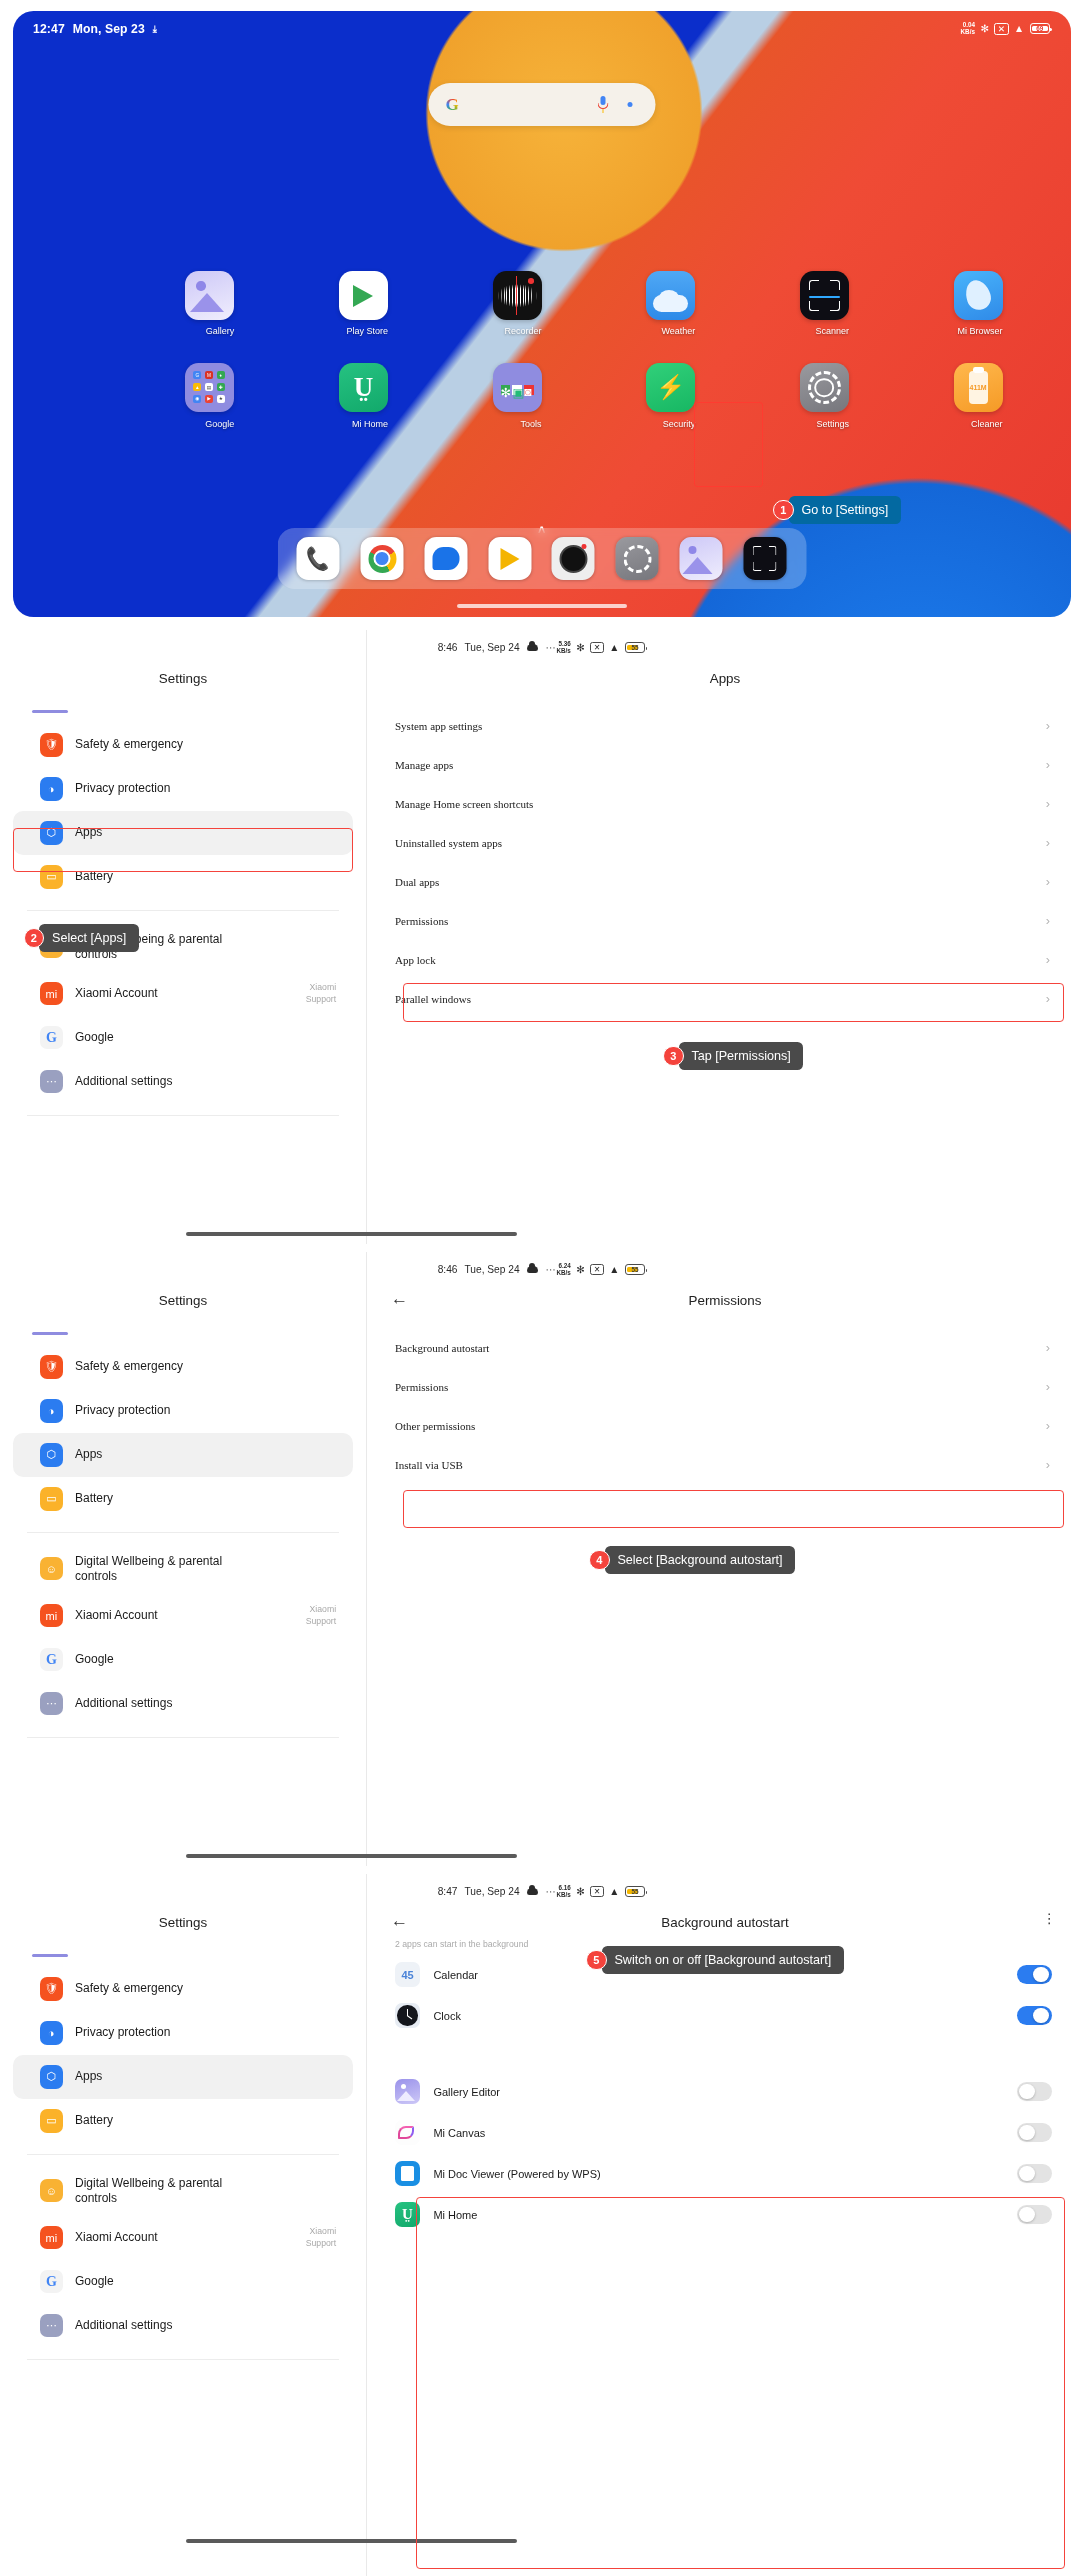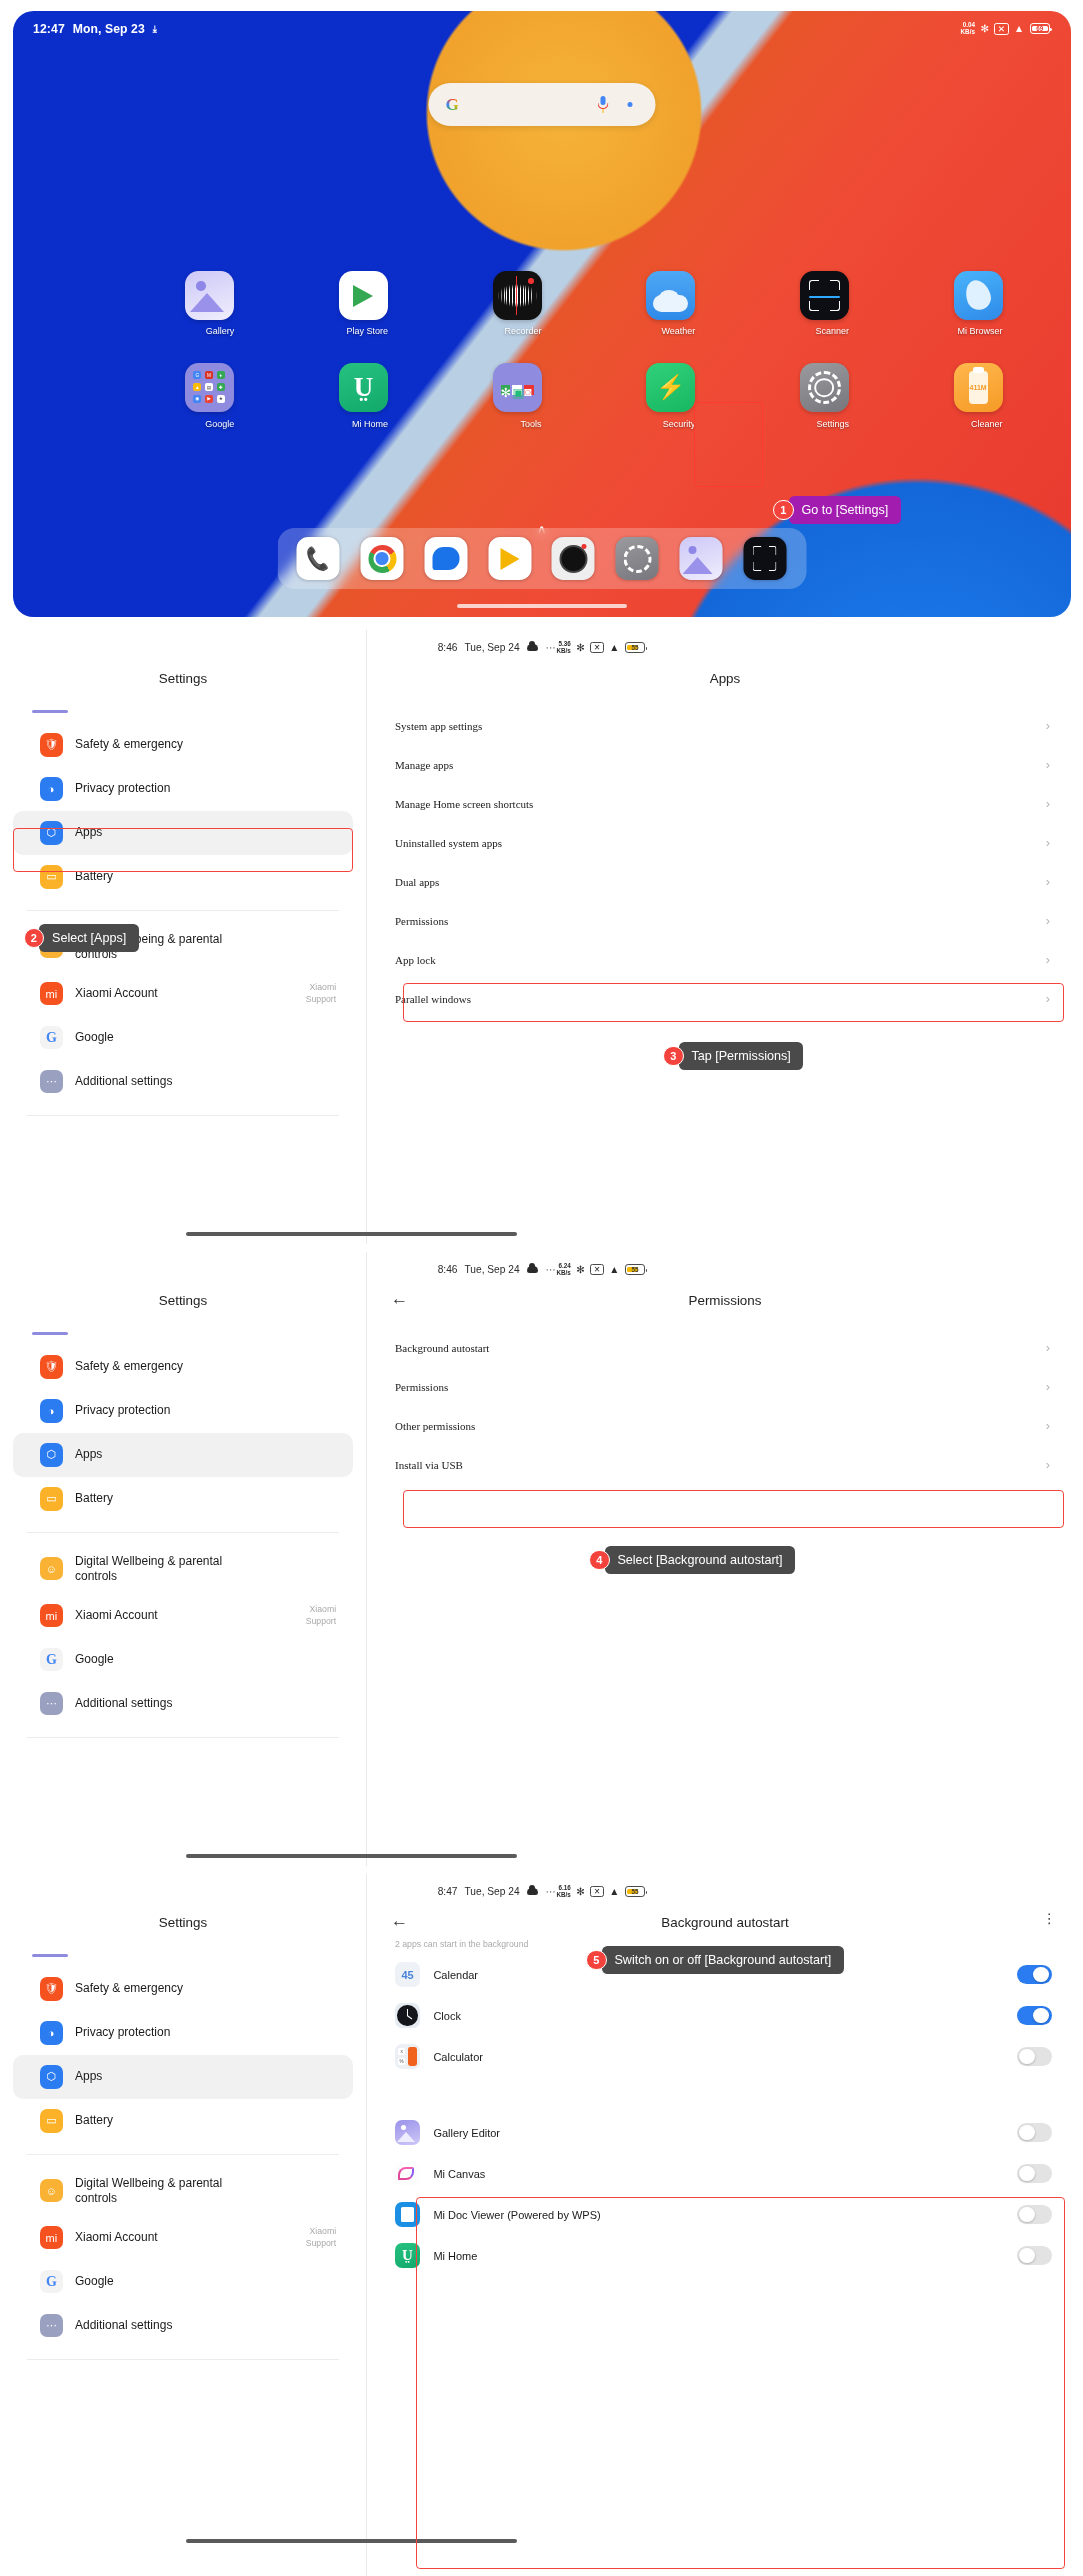--- a/index.html
+++ b/index.html
@@ -188,21 +188,21 @@
   .chev { margin-left:auto; color:#b5b5b5; font-size:12.6px; font-weight:300; }
 
   
   .outline { position:absolute; border:1.7px solid #f4433c; border-radius:3.9px; pointer-events:none; }
   .callout { position:absolute; display:flex; align-items:center; z-index:30; }
   .cnum { width:20.5px; height:20.5px; border-radius:50%; background:#f4433c; color:#fff;
     font-size:11px; font-weight:700; display:flex; align-items:center; justify-content:center;
     border:1.6px solid #fff; z-index:2; }
   .ctip { background:#4a4a4a; color:#fff; font-size:12.6px; padding:7px 12.6px; border-radius:5.5px;
     margin-left:-4.7px; white-space:nowrap; }
-  .ctip.dark { background:#a21caf; }
+  .ctip.dark { background:#0369a1; }
 
   .p-home-ind { position:absolute; left:186px; bottom:7.9px; width:331px; height:3.9px; background:#5a5a5a; border-radius:2.4px; }
 
   
   .tg { margin-left:auto; width:35px; height:19.7px; border-radius:11px; position:relative; flex:none; }
   .tg.on { background:#2b7cf0; }
   .tg.off { background:#e3e3e3; }
   .tg .knob { position:absolute; top:2px; width:15.7px; height:15.7px; border-radius:50%; background:#fff; box-shadow:0 0.8px 2.4px rgba(0,0,0,.25); }
   .tg.on .knob { right:2.4px; }
   .tg.off .knob { left:2.4px; }
@@ -714,31 +714,20 @@
         <span class="appic ai-clock">
             <span class="face"></span>
           </span>
         <span class="aname">Clock</span>
         <span class="tg on">
             <span class="knob"></span>
           </span>
       </div>
 
 
-      <div class="approw">
-        <span class="appic ai-calc">
-          <span class="or"></span>
-            <span class="k" style="top:3.9px;">x</span>
-            <span class="k" style="bottom:3.9px;">%</span>
-        </span>
-        <span class="aname">Calculator</span>
-        <span class="tg off">
-            <span class="knob"></span>
-          </span>
-      </div>
       <div style="height:35px"></div>
       <div class="approw">
         <span class="appic ai-gal"></span>
         <span class="aname">Gallery Editor</span>
         <span class="tg off">
             <span class="knob"></span>
           </span>
       </div>
       <div class="approw">
         <span class="appic ai-canvas">

